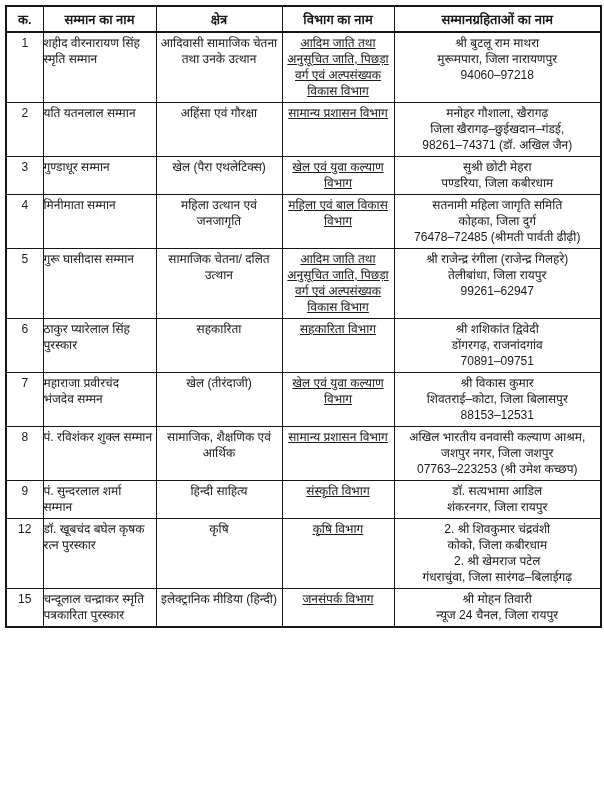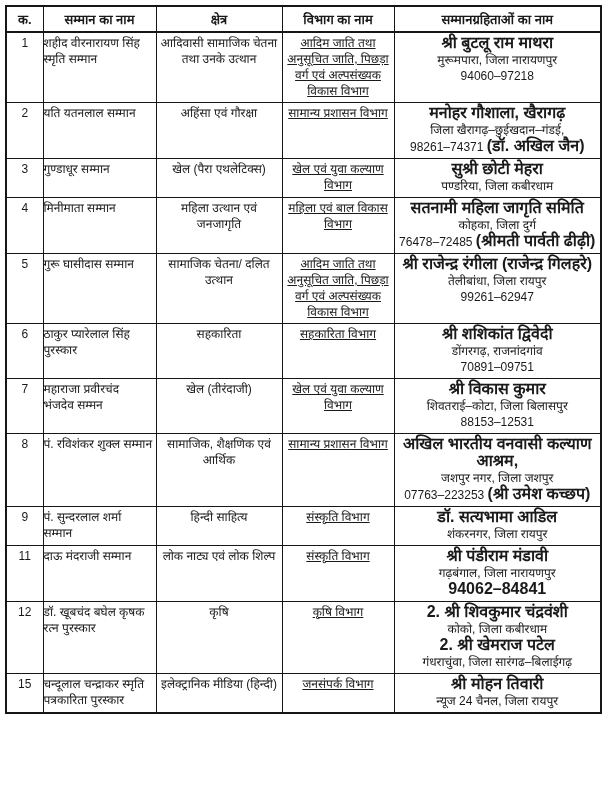--- a/index.html
+++ b/index.html
@@ -43,21 +43,21 @@
     padding: 2px 3px 3px 3px;
     vertical-align: top;
     word-break: break-word;
   }
   td.sno   { text-align: center; }
   td.award { text-align: left; padding-left: 0; }
   td.field { text-align: center; }
   td.dept  { text-align: center; text-decoration: underline; }
   td.recip { text-align: center; }
   .recip-line { display: block; }
-  .seg-bold { font-weight: bold; font-size: 16px; }
+  .seg-bold { font-weight: normal; font-size: 12px; }
 </style>
 </head>
 <body>
 
 <div class="page">
   <table class="award-table">
     <colgroup>
       <col class="c-sno">
         <col class="c-award">
         <col class="c-field">
@@ -165,31 +165,20 @@
           <td class="sno">9</td>
           <td class="award">पं. सुन्दरलाल शर्मा सम्मान</td>
           <td class="field">हिन्दी साहित्य</td>
           <td class="dept">संस्कृति विभाग</td>
           <td class="recip">
             <span class="recip-line"><span class="seg-bold">डॉ. सत्यभामा आडिल</span></span>
             <span class="recip-line"><span class="seg-normal">शंकरनगर, जिला रायपुर</span></span>
           </td>
         </tr>
         <tr>
-          <td class="sno">11</td>
-          <td class="award">दाऊ मंदराजी सम्मान</td>
-          <td class="field">लोक नाट्य एवं लोक शिल्प</td>
-          <td class="dept">संस्कृति विभाग</td>
-          <td class="recip">
-            <span class="recip-line"><span class="seg-bold">श्री पंडीराम मंडावी</span></span>
-            <span class="recip-line"><span class="seg-normal">गढ़बंगाल, जिला नारायणपुर</span></span>
-            <span class="recip-line"><span class="seg-bold">94062–84841</span></span>
-          </td>
-        </tr>
-        <tr>
           <td class="sno">12</td>
           <td class="award">डॉ. खूबचंद बघेल कृषक रत्न पुरस्कार</td>
           <td class="field">कृषि</td>
           <td class="dept">कृषि विभाग</td>
           <td class="recip">
             <span class="recip-line"><span class="seg-bold">2. श्री शिवकुमार चंद्रवंशी</span></span>
             <span class="recip-line"><span class="seg-normal">कोको, जिला कबीरधाम</span></span>
             <span class="recip-line"><span class="seg-bold">2. श्री खेमराज पटेल</span></span>
             <span class="recip-line"><span class="seg-normal">गंधराचुंवा, जिला सारंगढ–बिलाईगढ़</span></span>
           </td>

